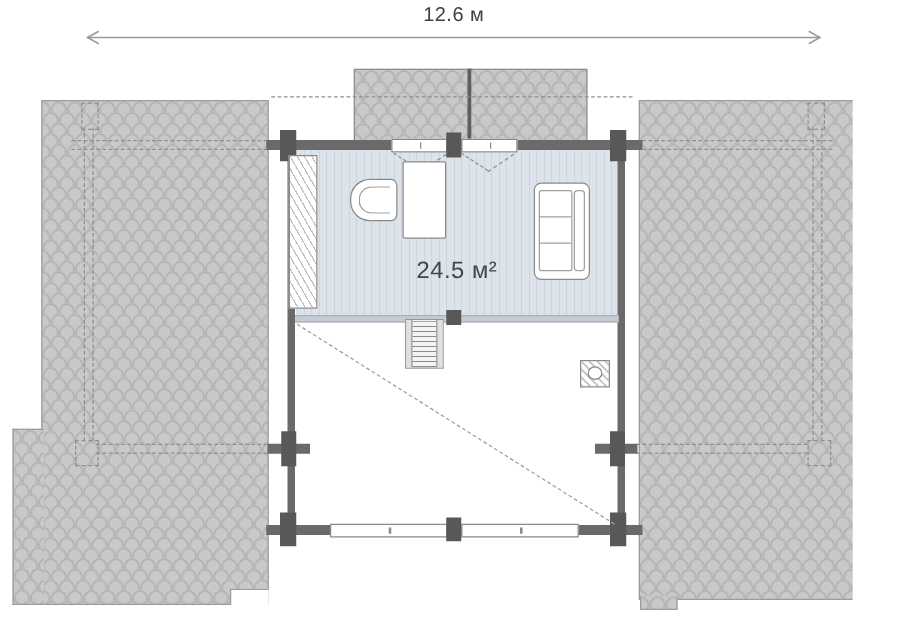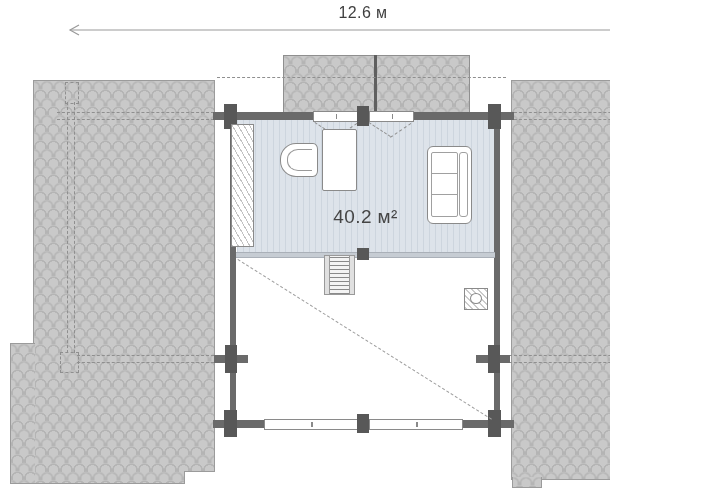--- a/index.html
+++ b/index.html
@@ -1,17 +1,17 @@
 <!DOCTYPE html>
 <html style="--roof_fill: #c9c9c9; --roof_texture_line: #b4b4b4; --roof_line: #9b9b9b; --wall: #6a6a6a; --post: #585858; --floor_fill: #dde3ea; --floor_stripe: #cdd5de; --dashed: #8f8f8f; --furniture_line: #8a8a8a; --text: #3f3f3f;"><head>
 <meta charset="utf-8">
 <style>
   html,body{margin:0;padding:0;background:#fff;}
   #stage{
-    position:relative;width:610px;height:502px;background:#ffffff;overflow:hidden;
+    position:relative;width:682px;height:502px;background:#ffffff;overflow:hidden;
     font-family:"Liberation Sans", sans-serif;
   }
   .abs{position:absolute;}
   
   .shingle{
     background-color:var(--roof_fill,#c9c9c9);
     background-image:
       radial-gradient(circle 7px at 6.5px 15px, var(--roof_fill,#c9c9c9) 4.6px, var(--roof_texture_line,#b2b2b2) 5px, var(--roof_texture_line,#b2b2b2) 6.1px, rgba(0,0,0,0) 6.6px),
       radial-gradient(circle 7px at 6.5px 15px, var(--roof_fill,#c9c9c9) 4.6px, var(--roof_texture_line,#b2b2b2) 5px, var(--roof_texture_line,#b2b2b2) 6.1px, rgba(0,0,0,0) 6.6px);
     background-size:13px 17px,13px 17px;
@@ -77,21 +77,21 @@
   <div class="abs dash-h" style="left:77px;top:355px;width:137px;height:6px;"></div>
   <div class="abs dash-h" style="left:57px;top:112px;width:157px;height:6px;"></div>
 
   <div class="abs dash-box" style="left:646px;top:82px;width:12px;height:20px;"></div>
   <div class="abs dash-v" style="left:650px;top:102px;width:6px;height:251px;"></div>
   <div class="abs dash-box" style="left:646px;top:352px;width:17px;height:19px;"></div>
   <div class="abs dash-h" style="left:509px;top:355px;width:137px;height:6px;"></div>
   <div class="abs dash-h" style="left:509px;top:112px;width:157px;height:6px;"></div>
 
   <div class="abs floor" style="left:237px;top:120px;width:257px;height:132px;"></div>
-  <div class="area-label" style="left:237px;top:206px;width:257px;">40.2 м²</div>
+  <div class="area-label" style="left:237px;top:206px;width:257px;">24.5 м²</div>
 
   <div class="abs wall" style="left:213px;top:112px;width:301px;height:8px;"></div>
   <div class="abs wall" style="left:213px;top:420px;width:301px;height:8px;"></div>
   <div class="abs wall" style="left:230px;top:118px;width:6px;height:304px;"></div>
   <div class="abs wall" style="left:494px;top:118px;width:6px;height:304px;"></div>
   <div class="abs divider" style="left:236px;top:252px;width:259px;height:4px;"></div>
   <div class="abs wall" style="left:214px;top:355px;width:34px;height:8px;"></div>
   <div class="abs wall" style="left:476px;top:355px;width:34px;height:8px;"></div>
 
   <div class="abs window" style="left:313px;top:111px;width:43px;height:9px;">

